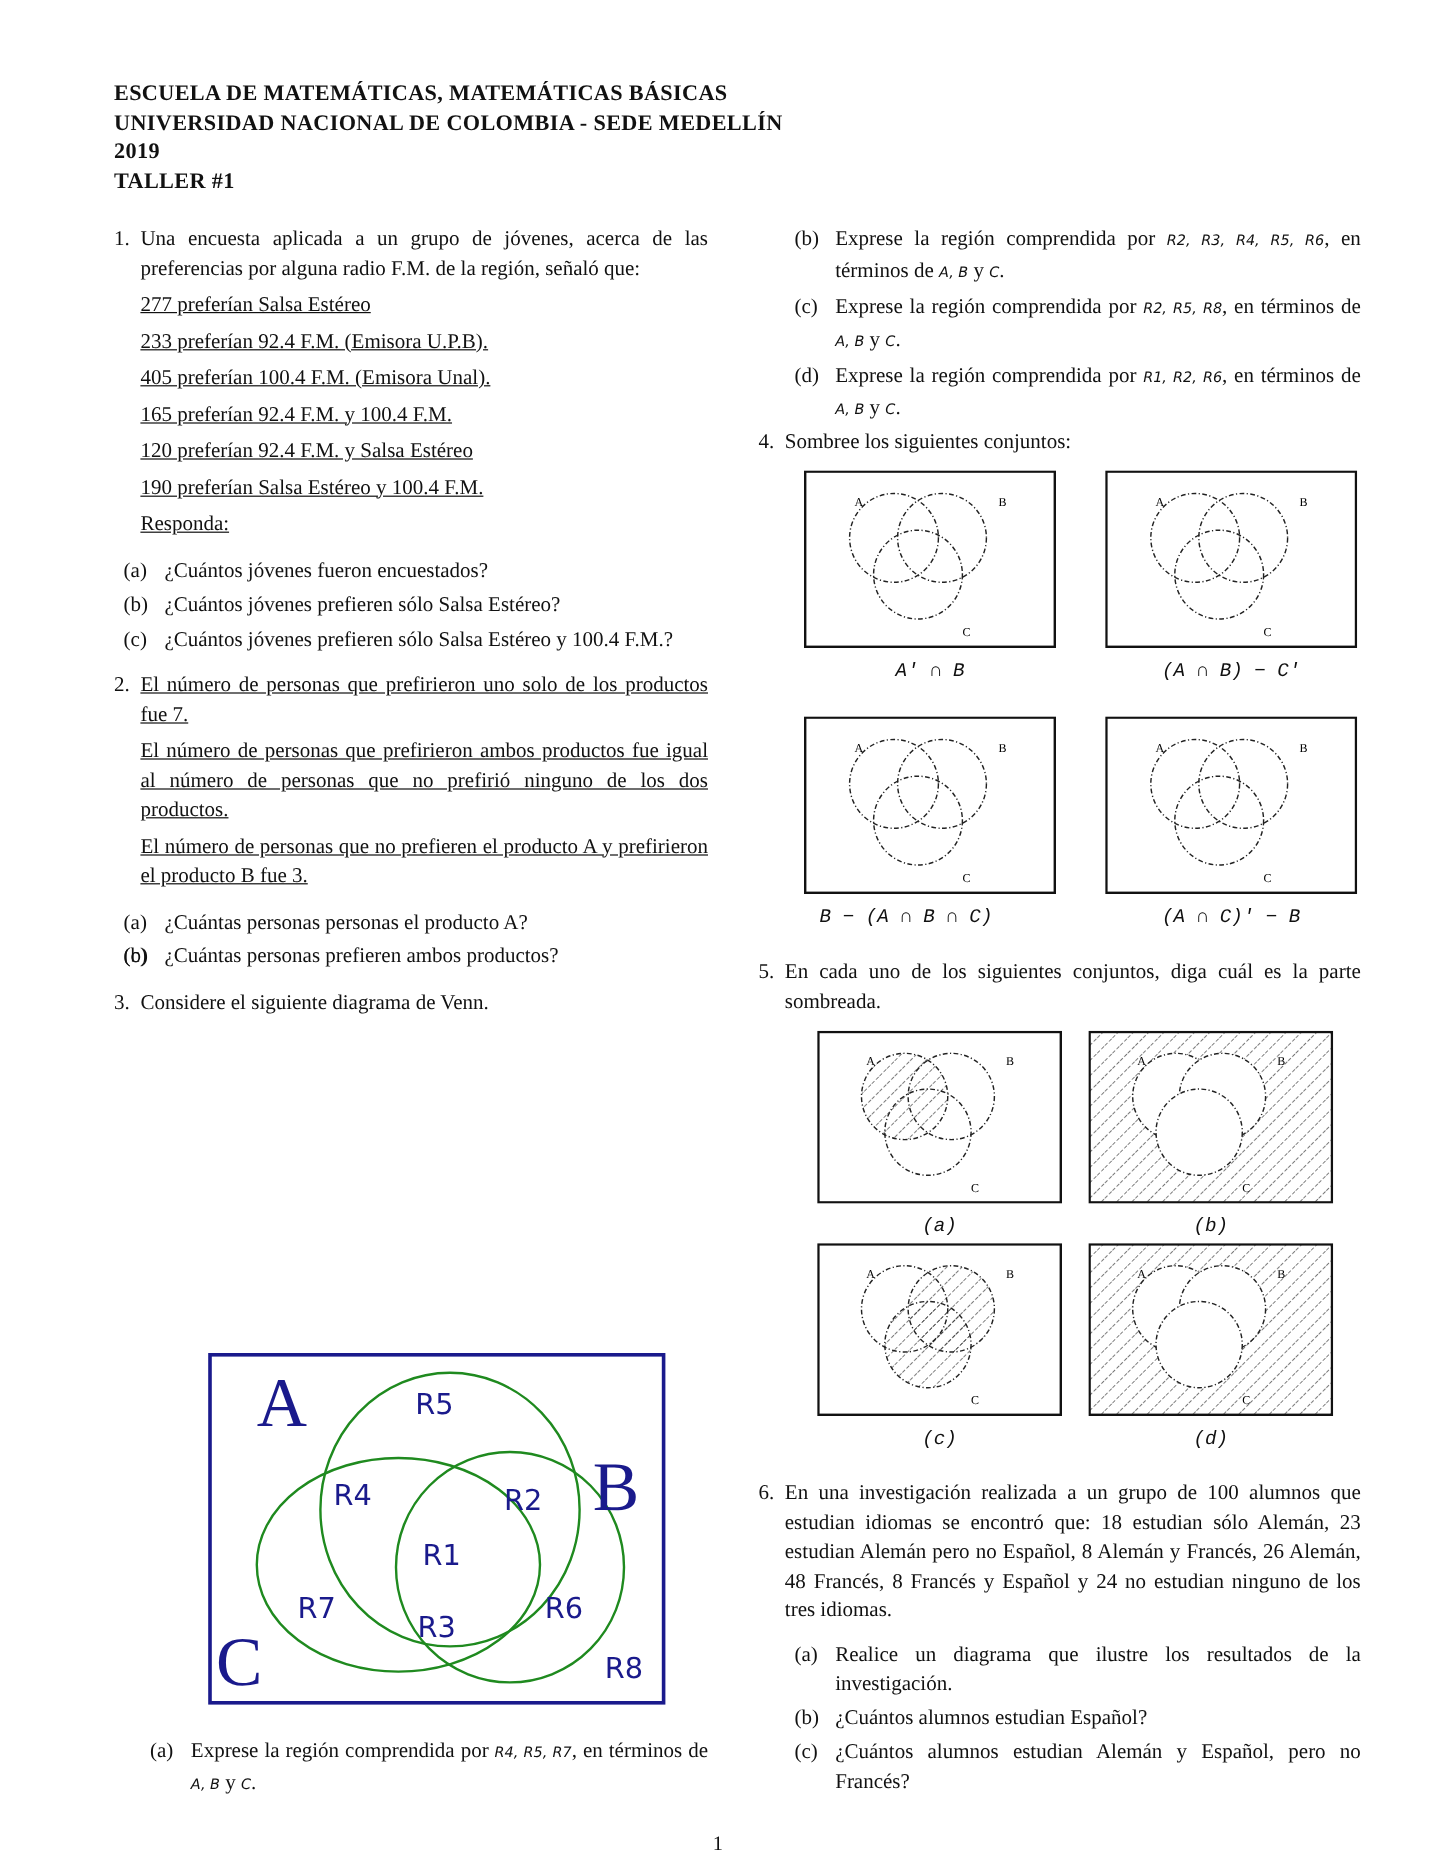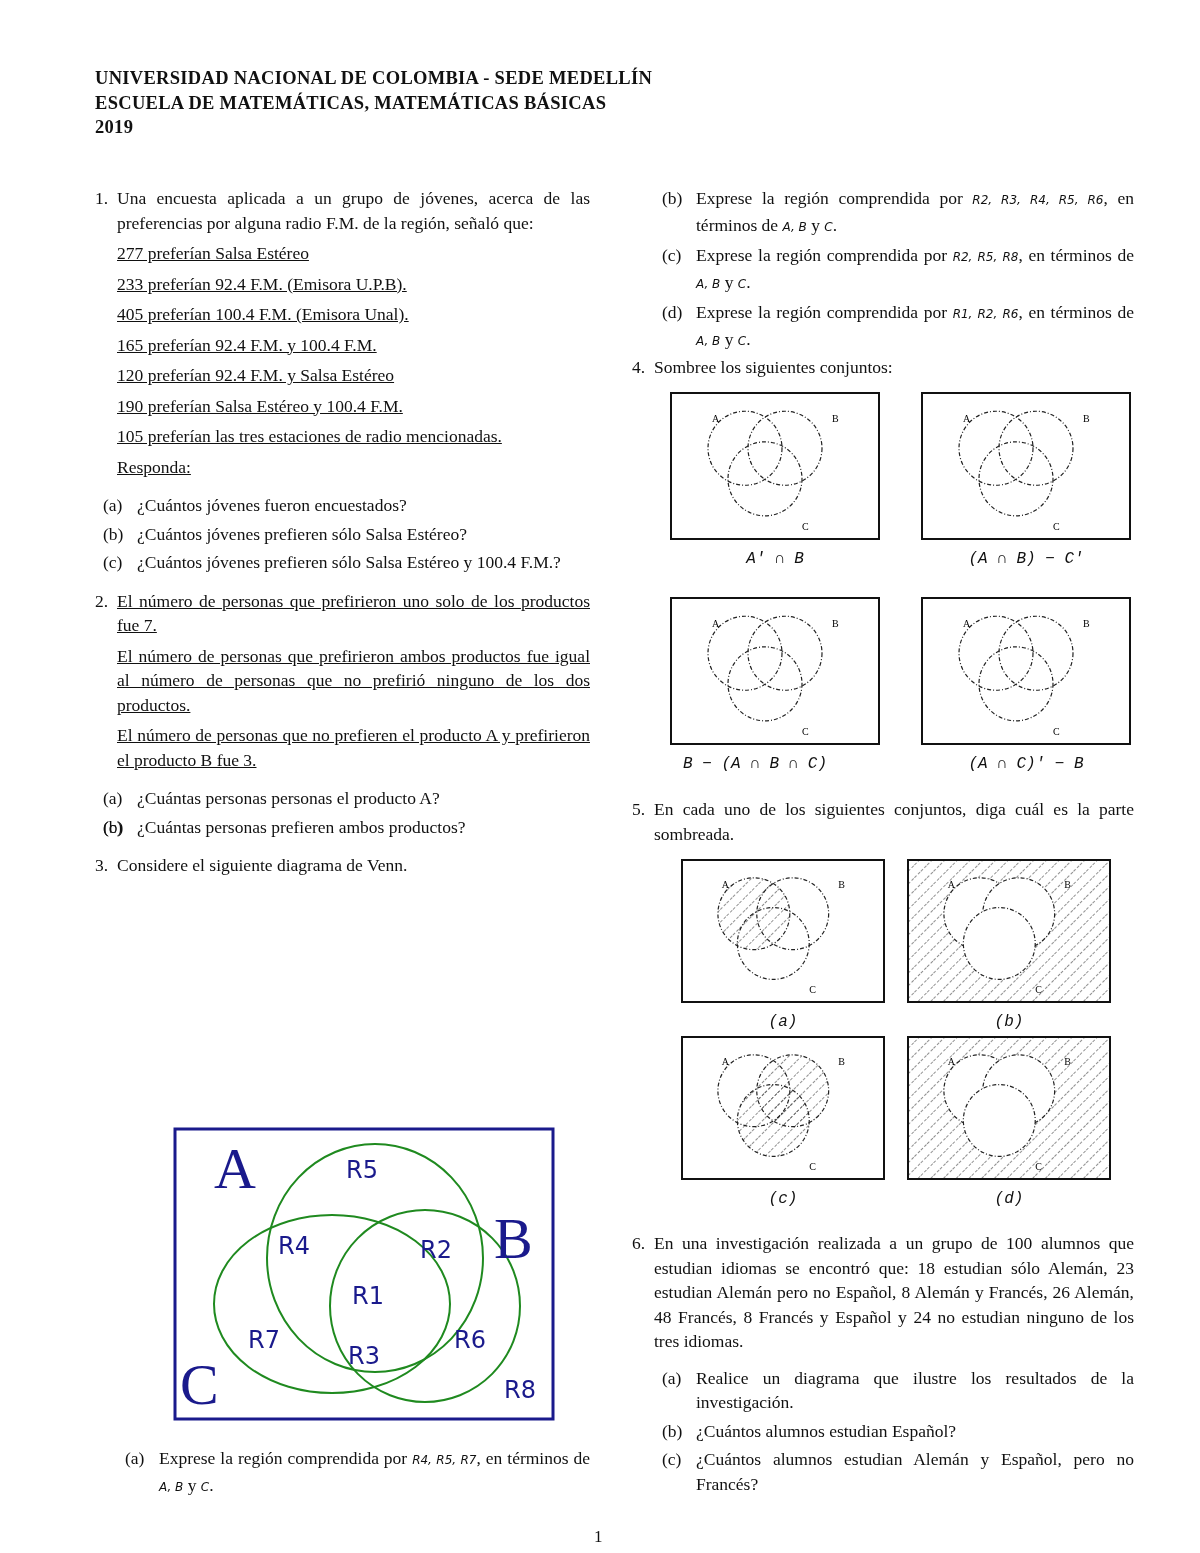--- a/index.html
+++ b/index.html
@@ -19,37 +19,37 @@
   .math { font-family: "DejaVu Sans", sans-serif; font-style: oblique; font-size: 12px; }
   .abs { position: absolute; }
   .caption { position: absolute; text-align: center; font-family: Liberation Mono, monospace;
              font-style: oblique; font-size: 16px; }
   .pagenum { position: absolute; left: 594px; top: 1527px; font-size: 17px; font-family: "Liberation Serif", serif; }
 </style>
 </head>
 <body>
 
 <div class="header">
+  <div>ESCUELA DE MATEMÁTICAS, MATEMÁTICAS BÁSICAS</div>
   <div>UNIVERSIDAD NACIONAL DE COLOMBIA - SEDE MEDELLÍN</div>
-  <div>ESCUELA DE MATEMÁTICAS, MATEMÁTICAS BÁSICAS</div>
   <div>2019</div>
+  <div>TALLER #1</div>
 </div>
 
 <div class="col colL">
 
   <div class="item">
     <span class="num">1.</span>
     <div>Una encuesta aplicada a un grupo de jóvenes, acerca de las preferencias por alguna radio F.M. de la región, señaló que:</div>
     <div class="para">277 preferían Salsa Estéreo</div>
     <div class="para">233 preferían 92.4 F.M. (Emisora U.P.B).</div>
     <div class="para">405 preferían 100.4 F.M. (Emisora Unal).</div>
     <div class="para">165 preferían 92.4 F.M. y 100.4 F.M.</div>
     <div class="para">120 preferían 92.4 F.M. y Salsa Estéreo</div>
     <div class="para">190 preferían Salsa Estéreo y 100.4 F.M.</div>
-    <div class="para">105 preferían las tres estaciones de radio mencionadas.</div>
     <div class="para">Responda:</div>
     <div style="height:10px"></div>
     <div class="sub" style="margin-left:-22px">
       <span class="lbl">(a)</span>
       <span>¿Cuántos jóvenes fueron encuestados?</span>
     </div>
     <div class="sub" style="margin-left:-22px">
       <span class="lbl">(b)</span>
       <span>¿Cuántos jóvenes prefieren sólo Salsa Estéreo?</span>
     </div>

